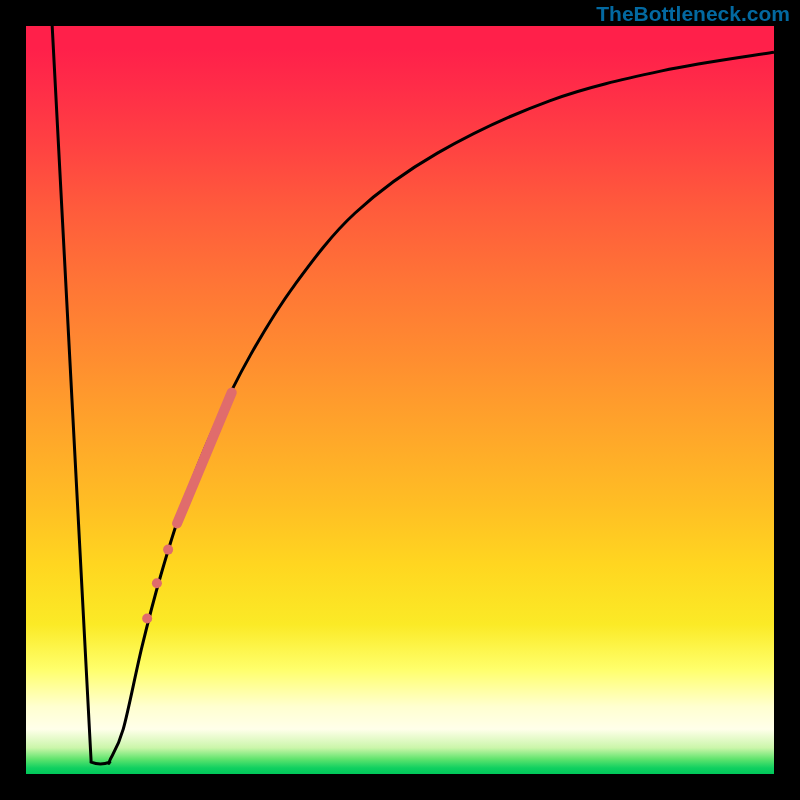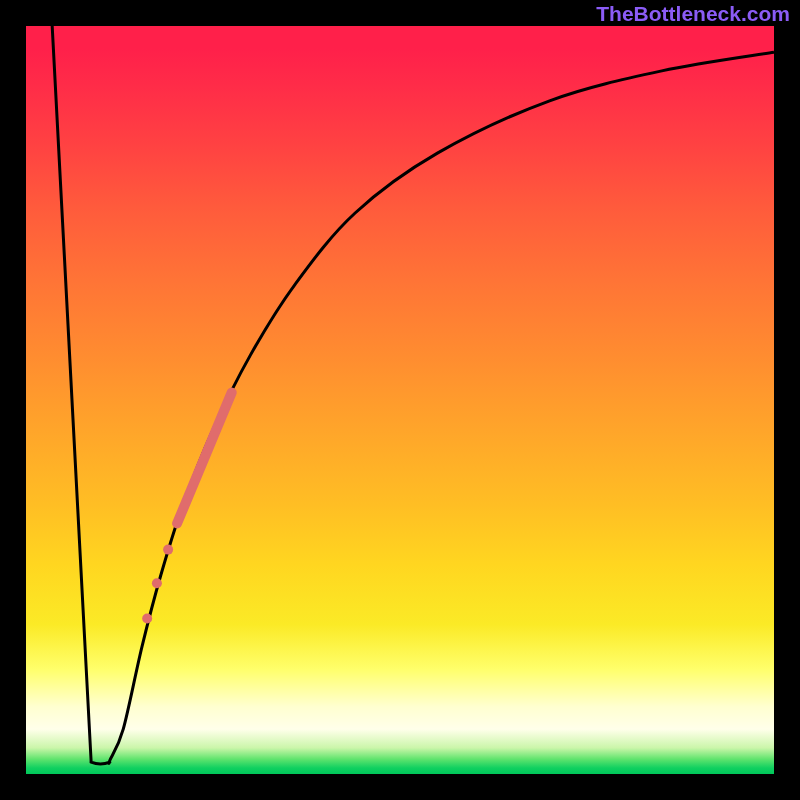--- a/index.html
+++ b/index.html
@@ -4,21 +4,21 @@
 <style>
 *{margin:0;padding:0;box-sizing:border-box}
 body{background:#000;width:800px;height:800px;overflow:hidden}
 .chart-frame{position:absolute;left:26px;top:26px;width:748px;height:748px;overflow:hidden}
 .gradient-bg{position:absolute;inset:0;background:linear-gradient(to bottom,
   #FF204A 0%, #FF204A 3%, #FF2C48 8%, #FF4242 16%, #FF5A3C 24%,
   #FF7436 34%, #FF8C30 44%, #FFA52A 54%, #FFBE24 64%, #FFD620 72%,
   #FBEA26 80%, #FFFF6B 86%, #FFFFD0 91%, #FFFFEA 94%, #CBF6AA 96.5%,
   #60E46E 98%, #10D060 99.2%, #00C85A 100%)}
 svg{position:absolute;inset:0}
-.attribution{position:absolute;top:2px;right:10px;font:bold 21px Arial,Helvetica,sans-serif;color:#8b5cf6}
+.attribution{position:absolute;top:2px;right:10px;font:bold 21px Arial,Helvetica,sans-serif;color:#0369a1}
 </style>
 </head>
 <body>
 
 <div class="chart-frame">
   <div class="gradient-bg"></div>
   <svg viewBox="0 0 748 748" preserveAspectRatio="none">
     <g id="curve-layer">
         <path d="M 26.180000000000003 0 L 65.076 734.536 L 65.076 736.032 Q 74.42599999999999 739.772 83.776 736.032  C 83.776 735.7826666666667 81.532 740.0213333333332 83.776 734.536 C 86.02 729.0506666666666 91.87933333333334 722.0693333333334 97.24000000000001 703.12 C 102.60066666666668 684.1706666666666 109.70666666666666 646.3966666666668 115.94 620.84 C 122.17333333333333 595.2833333333333 127.78333333333332 573.4666666666667 134.64 549.78 C 141.49666666666664 526.0933333333332 148.35333333333332 503.03000000000003 157.07999999999998 478.72 C 165.80666666666664 454.41 175.78 428.8533333333333 187 403.91999999999996 C 198.22 378.9866666666666 210.68666666666667 353.42999999999995 224.4 329.11999999999995 C 238.11333333333334 304.80999999999995 251.82666666666665 281.74666666666667 269.28 258.06 C 286.7333333333333 234.37333333333333 305.43333333333334 208.81666666666666 329.12 187 C 352.8066666666667 165.18333333333334 378.9866666666667 145.8600000000001 411.40000000000003 127.16000000000008 C 443.8133333333334 108.46000000000008 486.20000000000005 88.5133333333333 523.6 74.79999999999995 C 561 61.08666666666661 598.4 52.98333333333331 635.8 44.879999999999995 C 673.1999999999999 36.77666666666668 729.3 29.29666666666672 748 26.180000000000064" fill="none" stroke="#000000" stroke-width="3"></path>
       </g>

